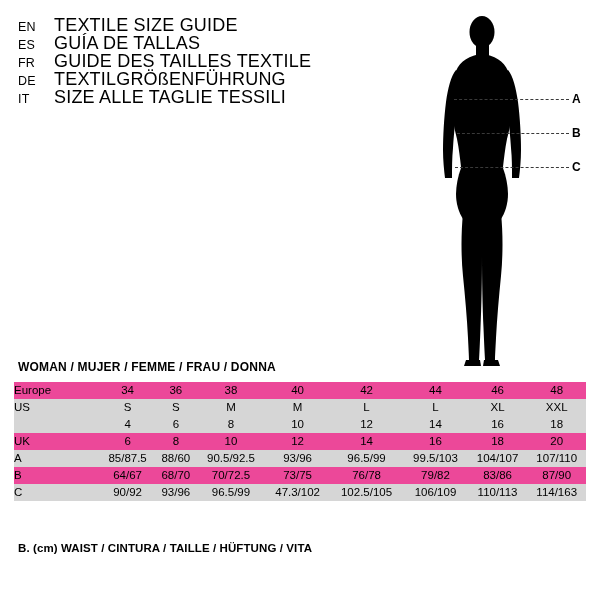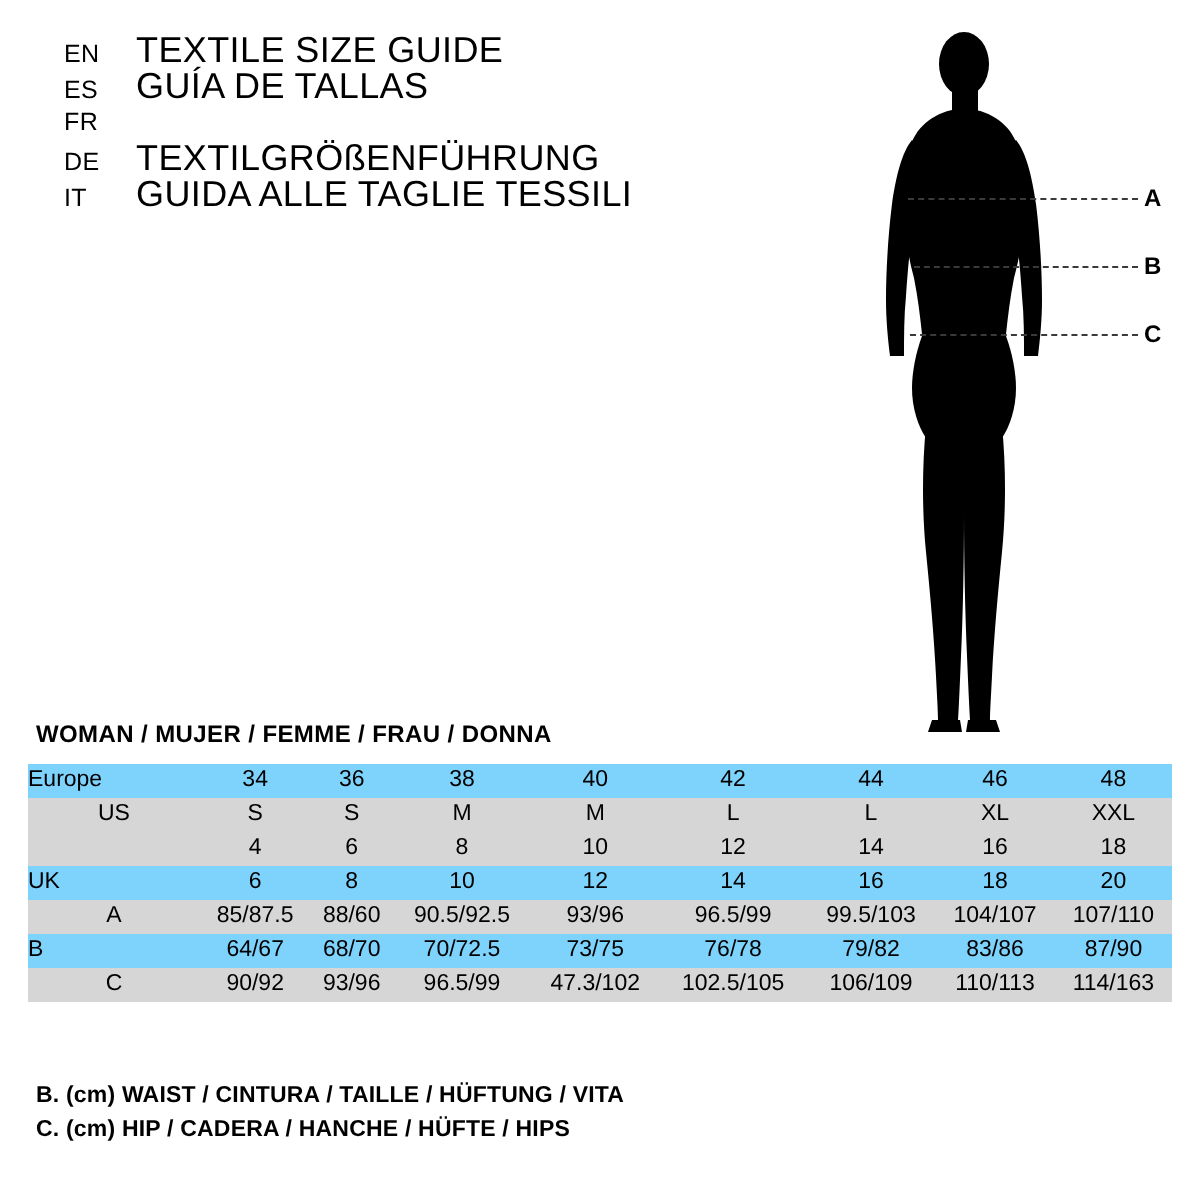--- a/index.html
+++ b/index.html
@@ -20,21 +20,20 @@
     width: 600px;
     height: 600px;
   }
 
   
   .lang-block {
     position: absolute;
     left: 18px;
     top: 16px;
     width: 300px;
-    margin-left: 14px;
   }
   .lang-row {
     display: flex;
     align-items: baseline;
     height: 18px;
     line-height: 18px;
   }
   .lang-code {
     width: 36px;
     font-size: 12.5px;
@@ -97,22 +96,22 @@
     line-height: 17px;
   }
   .row-head td {
     background: #9a9a9a;
     color: #000;
     font-weight: normal;
     font-size: 11.5px;
     padding-left: 6px;
     letter-spacing: 0.2px;
   }
-  .row-grey td { background: #d6d6d6; text-align: center; }
-  .row-white td { background: #7dd3fc; }
+  .row-grey td { background: #d6d6d6; }
+  .row-white td { background: #ec4899; }
   .cell-label {
     padding-left: 6px;
     text-align: left;
     width: 86px;
   }
   .cell-val {
     text-align: center;
   }
 
   
@@ -138,28 +137,29 @@
     <div class="lang-row">
       <span class="lang-code">EN</span>
       <span class="lang-title">TEXTILE SIZE GUIDE</span>
     </div>
     <div class="lang-row">
       <span class="lang-code">ES</span>
       <span class="lang-title">GUÍA DE TALLAS</span>
     </div>
     <div class="lang-row">
       <span class="lang-code">FR</span>
+      <span class="lang-title">GUIDE DES TAILLES TEXTILE</span>
     </div>
     <div class="lang-row">
       <span class="lang-code">DE</span>
       <span class="lang-title">TEXTILGRÖßENFÜHRUNG</span>
     </div>
     <div class="lang-row">
       <span class="lang-code">IT</span>
-      <span class="lang-title">GUIDA ALLE TAGLIE TESSILI</span>
+      <span class="lang-title">SIZE ALLE TAGLIE TESSILI</span>
     </div>
   </div>
 
   <div class="figure-wrap">
     <svg class="figure-svg" width="175" height="365" viewBox="0 0 175 365">
       <g fill="#000000">
 
         <ellipse cx="62" cy="24" rx="12.5" ry="16"></ellipse>
 
         <path d="M56 37 h13 v13 h-13 z"></path>
@@ -321,16 +321,15 @@
         <td class="cell-val">102.5/105</td>
         <td class="cell-val">106/109</td>
         <td class="cell-val">110/113</td>
         <td class="cell-val">114/163</td>
       </tr>
     </tbody>
   </table>
 
   <div class="legend">
     <div>B. (cm) WAIST / CINTURA / TAILLE / HÜFTUNG / VITA</div>
-    <div>C. (cm) HIP / CADERA / HANCHE / HÜFTE / HIPS</div>
   </div>
 
 </div>
 
 </body></html>

